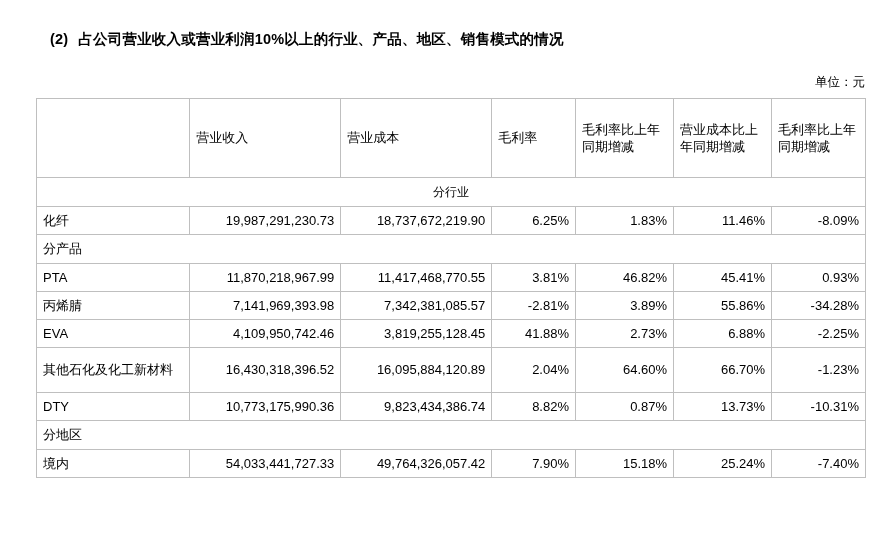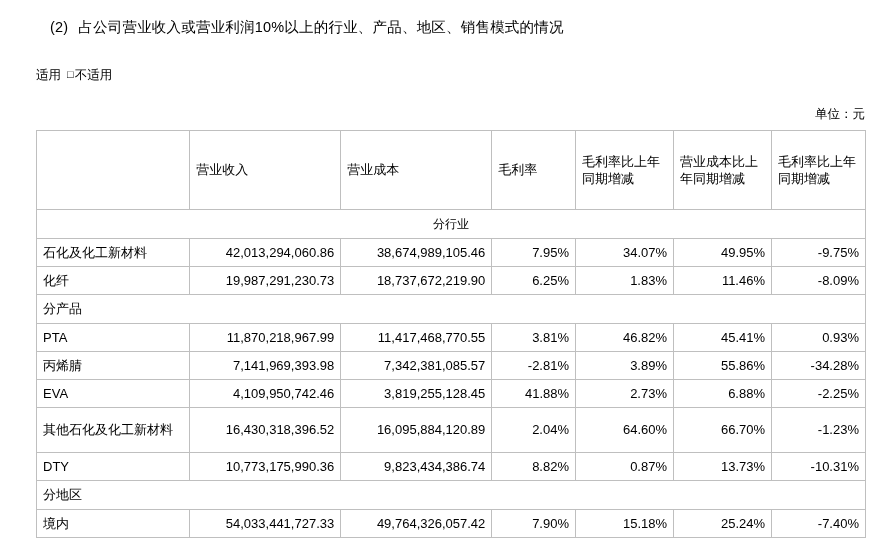--- a/index.html
+++ b/index.html
@@ -15,22 +15,22 @@
     position: relative;
     overflow: hidden;
   }
   .page {
     padding: 0;
     width: 885px;
     box-sizing: border-box;
   }
   .section-heading {
     font-size: 14.5px;
-    font-weight: normal;
-    margin: 14px 0 0 0;
+    font-weight: bold;
+    margin: 26px 0 0 0;
     padding: 0 0 0 50px;
     letter-spacing: 0.2px;
     line-height: 26px;
   }
   .section-heading .num {
     margin-right: 10px;
   }
   .applicable-line {
     font-size: 12.5px;
     padding: 0 0 0 36px;
@@ -105,23 +105,20 @@
 </style>
 </head>
 <body>
 
 <div class="page">
 
   <div class="section-heading">
     <span class="num">(2)</span><span>占公司营业收入或营业利润10%以上的行业、产品、地区、销售模式的情况</span>
   </div>
 
-  <div class="applicable-line">
-    <span>适用</span><span class="checkbox-glyph">□</span><span>不适用</span>
-  </div>
 
   <div class="unit-line">单位：元</div>
 
   <table class="main">
     <colgroup>
       <col class="c0">
         <col class="c1">
         <col class="c2">
         <col class="c3">
         <col class="c4">
@@ -135,29 +132,20 @@
           <td>营业成本</td>
           <td>毛利率</td>
           <td class="wrapcell">毛利率比上年同期增减</td>
           <td class="wrapcell">营业成本比上年同期增减</td>
           <td class="wrapcell">毛利率比上年同期增减</td>
         </tr>
         <tr class="group-row">
           <td colspan="7">分行业</td>
         </tr>
         <tr class="data-row">
-          <td class="label-cell">石化及化工新材料</td>
-          <td class="num-cell">42,013,294,060.86</td>
-          <td class="num-cell">38,674,989,105.46</td>
-          <td class="num-cell">7.95%</td>
-          <td class="num-cell">34.07%</td>
-          <td class="num-cell">49.95%</td>
-          <td class="num-cell">-9.75%</td>
-        </tr>
-        <tr class="data-row">
           <td class="label-cell">化纤</td>
           <td class="num-cell">19,987,291,230.73</td>
           <td class="num-cell">18,737,672,219.90</td>
           <td class="num-cell">6.25%</td>
           <td class="num-cell">1.83%</td>
           <td class="num-cell">11.46%</td>
           <td class="num-cell">-8.09%</td>
         </tr>
         <tr class="group-row-left">
           <td colspan="7">分产品</td>

